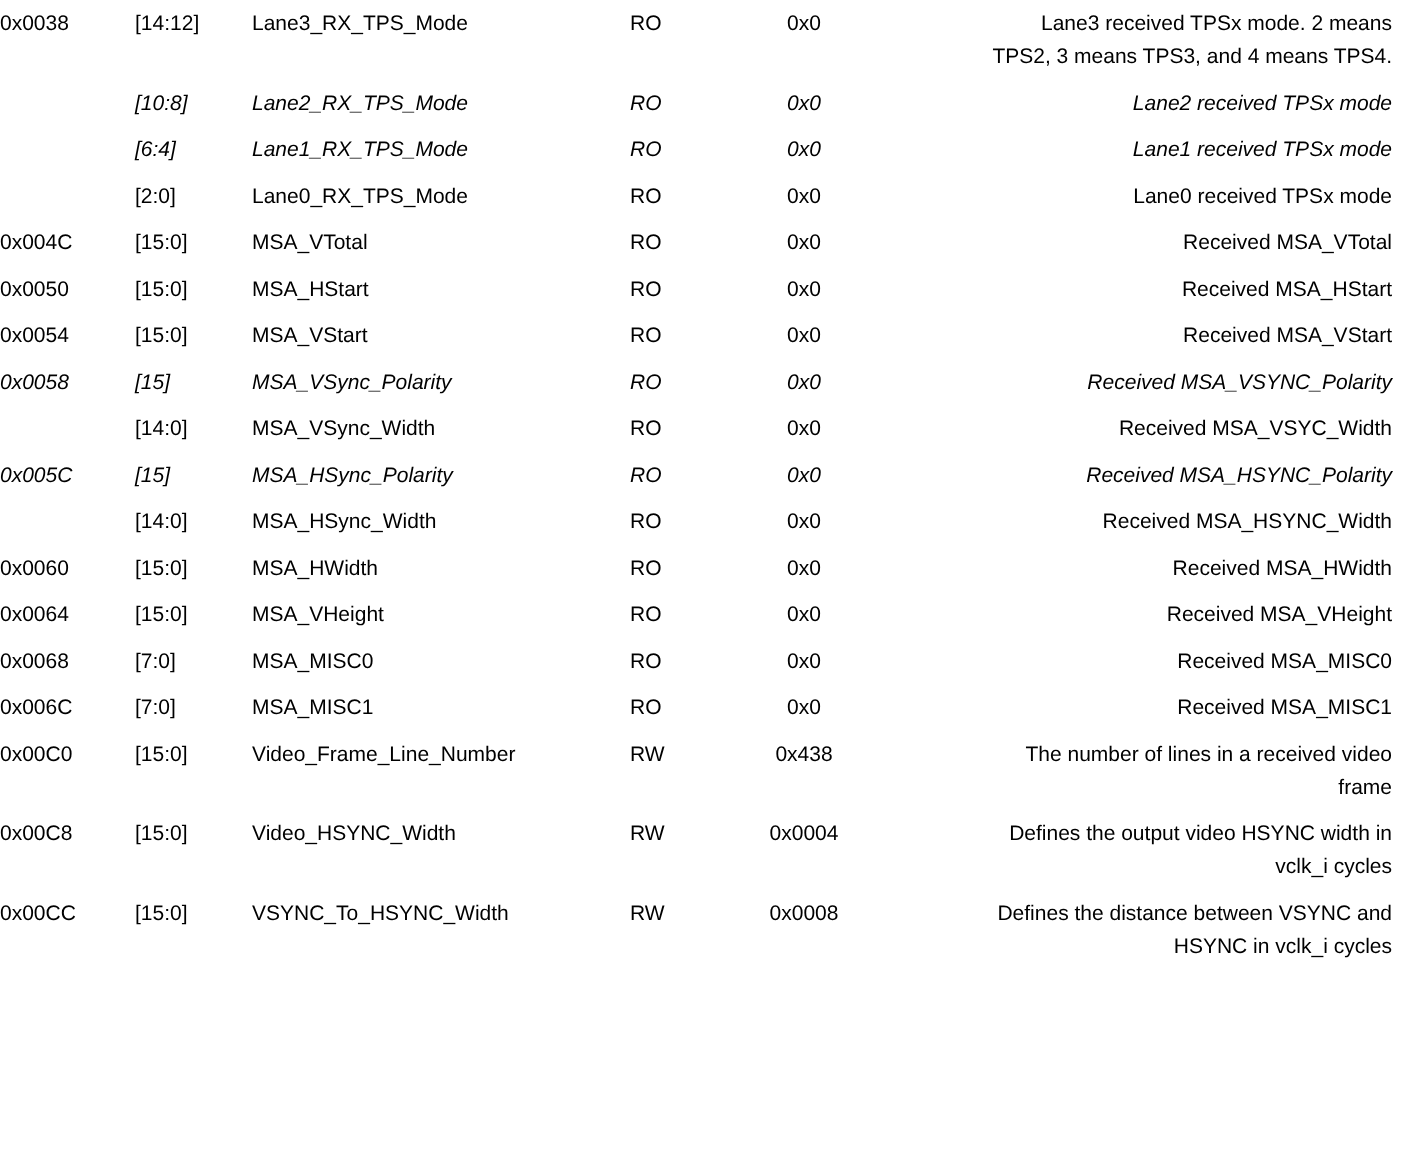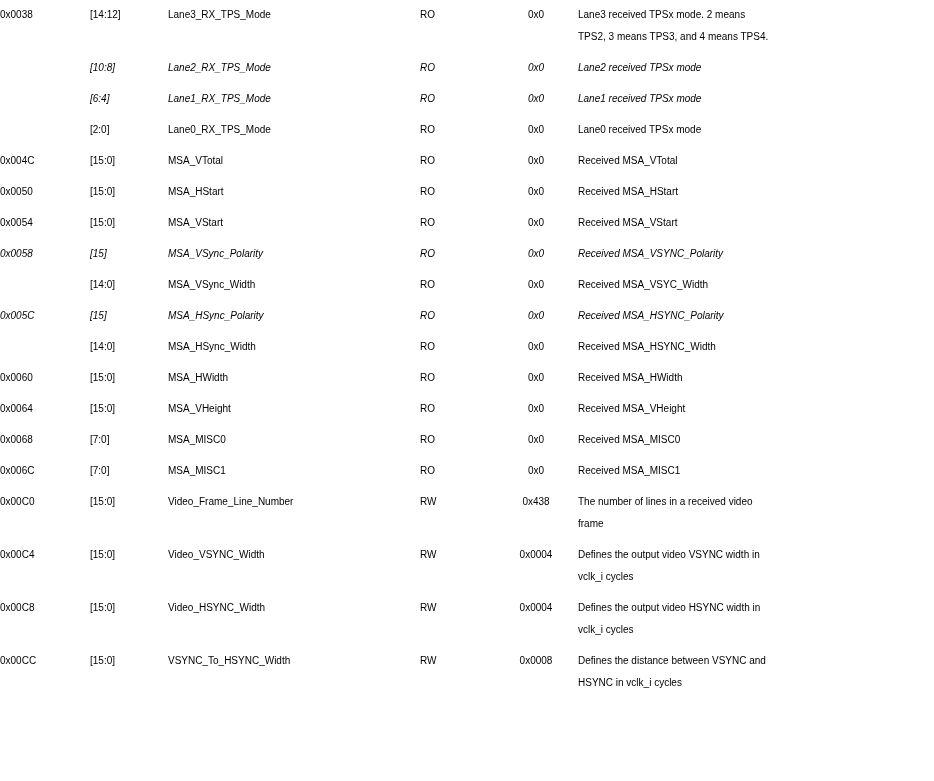--- a/index.html
+++ b/index.html
@@ -12,21 +12,21 @@
     width: 934px;
     height: 781px;
     font-family: "Liberation Sans", sans-serif;
     color: #000000;
     overflow: hidden;
   }
   #reg-table {
     width: 934px;
     border-collapse: collapse;
     table-layout: fixed;
-    font-size: 10px;
+    font-size: 14px;
     line-height: 22px;
   }
   #reg-table col.c-addr  { width: 90px;  }
   #reg-table col.c-bits  { width: 78px;  }
   #reg-table col.c-name  { width: 252px; }
   #reg-table col.c-acc   { width: 80px;  }
   #reg-table col.c-def   { width: 78px;  }
   #reg-table col.c-desc  { width: 356px; }
 
   #reg-table td {
@@ -34,21 +34,21 @@
     padding: 4px 6px 5px 0;
     border: 0;
     white-space: normal;
   }
   
   td.cell-addr { padding-left: 7px; }
   td.cell-bits { padding-left: 7px; }
   td.cell-name { padding-left: 9px; }
   td.cell-acc  { padding-left: 9px; }
   td.cell-def  { padding-left: 8px; text-align: center; }
-  td.cell-desc { padding-left: 7px; padding-right: 14px; }
+  td.cell-desc { padding-left: 7px; padding-right: 14px; text-align: right; }
 
   
   tr.rule-full > td {
     border-bottom: 1.4px solid #1a1a1a;
   }
   
   tr.rule-partial > td {
     border-bottom: 1.4px solid #1a1a1a;
     font-style: italic;
   }
@@ -227,31 +227,20 @@
         <td class="cell-bits">[15:0]</td>
         <td class="cell-name">Video_Frame_Line_Number</td>
         <td class="cell-acc">RW</td>
         <td class="cell-def">0x438</td>
         <td class="cell-desc">
           <span class="desc-line">The number of lines in a received video</span>
           <span class="desc-line">frame</span>
         </td>
       </tr>
       <tr class="rule-full">
-        <td class="cell-addr">0x00C4</td>
-        <td class="cell-bits">[15:0]</td>
-        <td class="cell-name">Video_VSYNC_Width</td>
-        <td class="cell-acc">RW</td>
-        <td class="cell-def">0x0004</td>
-        <td class="cell-desc">
-          <span class="desc-line">Defines the output video VSYNC width in</span>
-          <span class="desc-line">vclk_i cycles</span>
-        </td>
-      </tr>
-      <tr class="rule-full">
         <td class="cell-addr">0x00C8</td>
         <td class="cell-bits">[15:0]</td>
         <td class="cell-name">Video_HSYNC_Width</td>
         <td class="cell-acc">RW</td>
         <td class="cell-def">0x0004</td>
         <td class="cell-desc">
           <span class="desc-line">Defines the output video HSYNC width in</span>
           <span class="desc-line">vclk_i cycles</span>
         </td>
       </tr>

